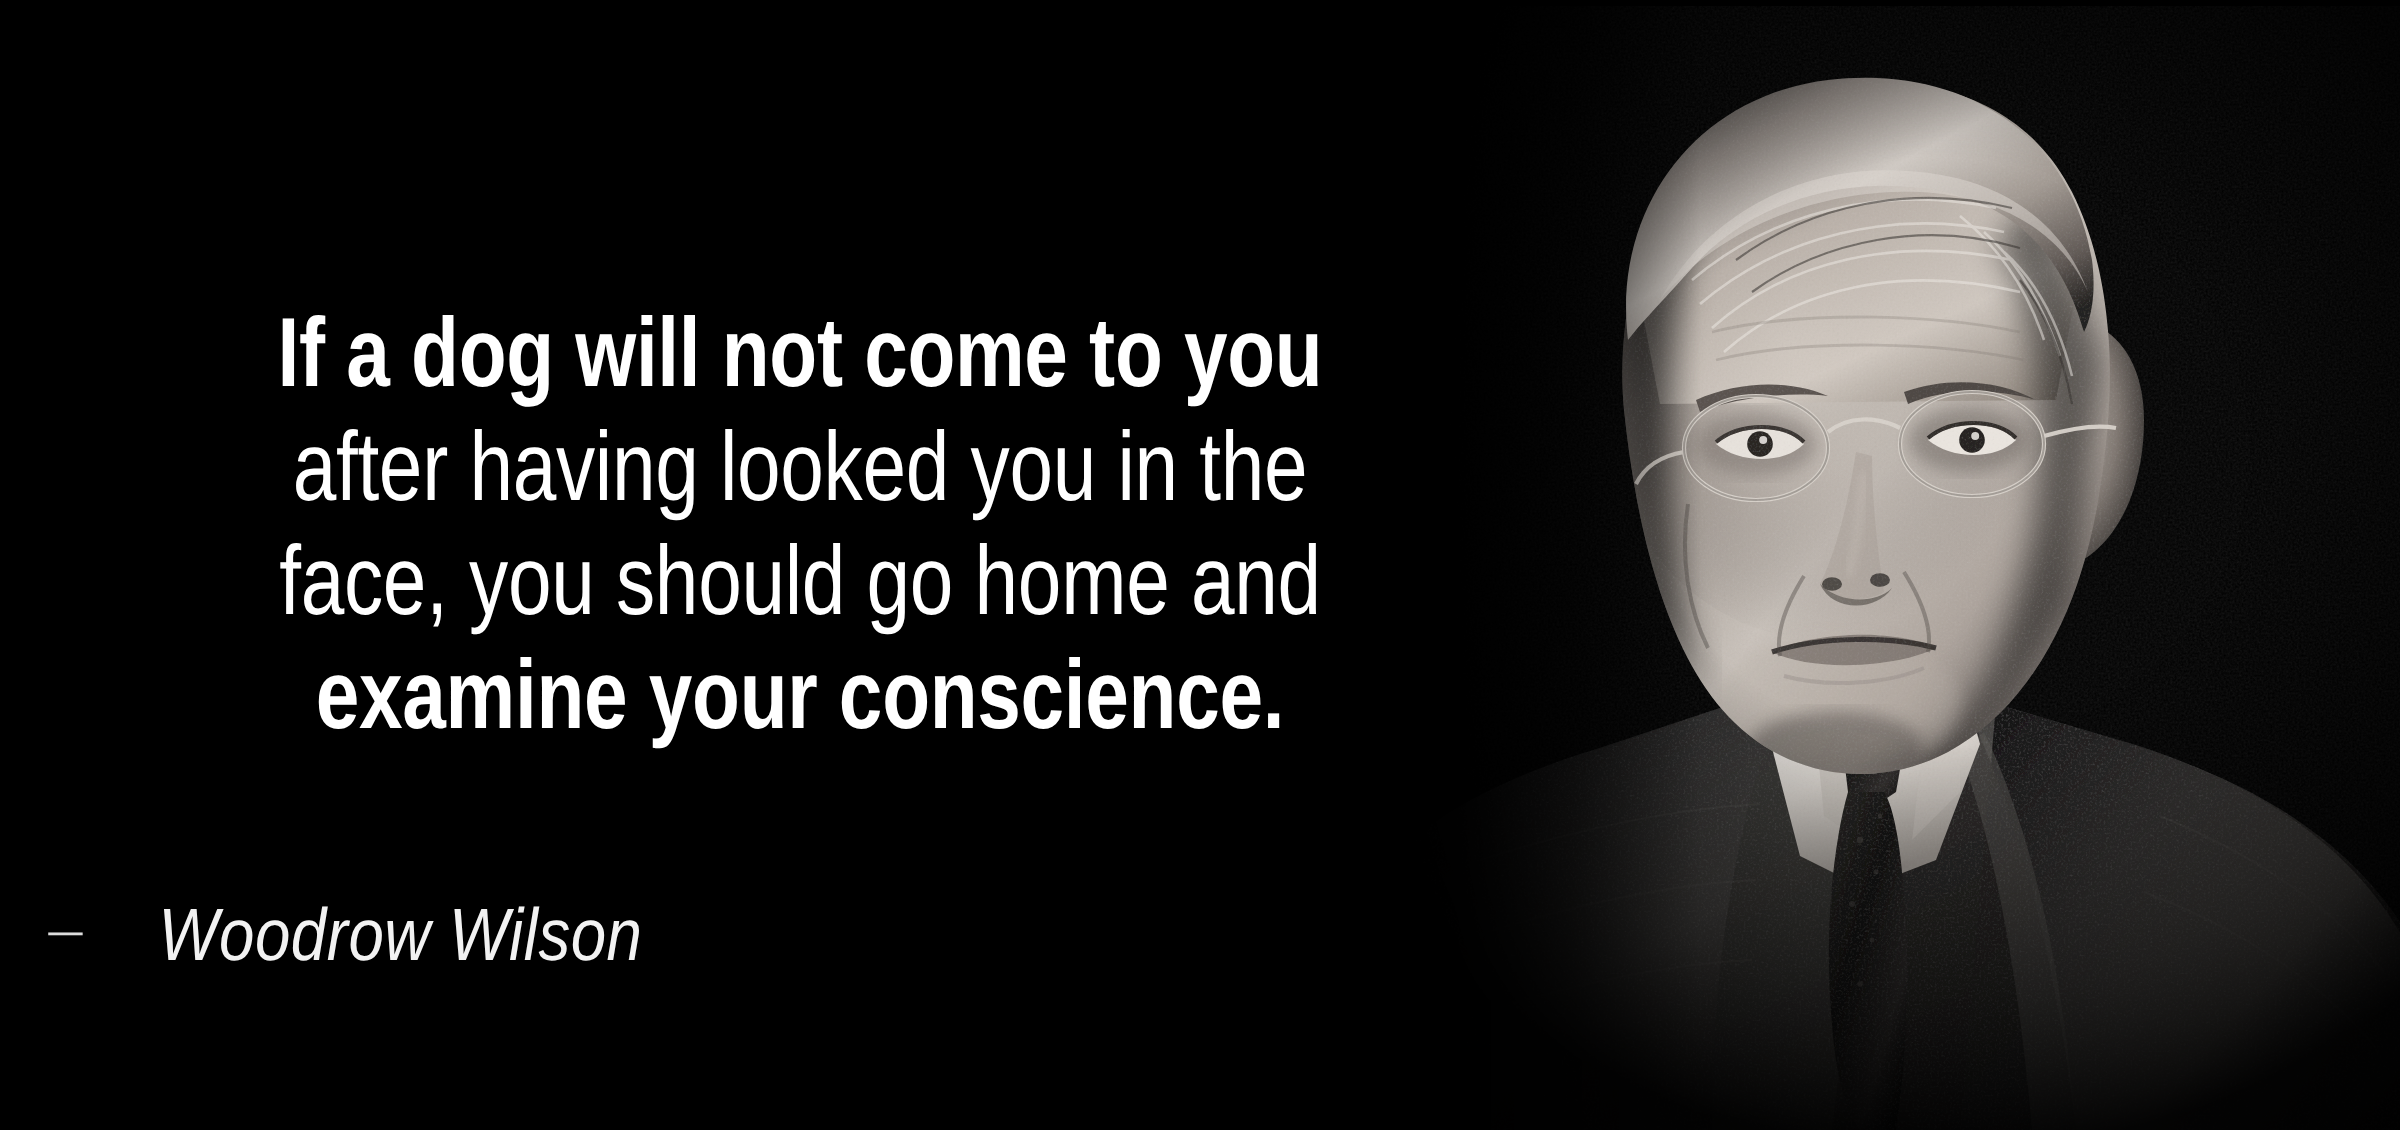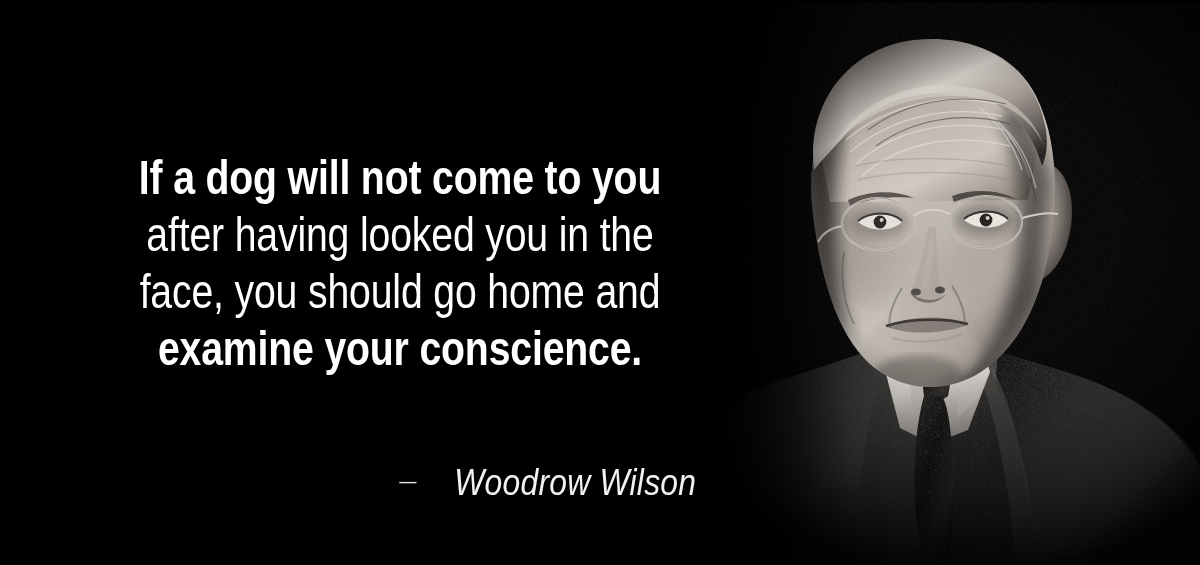--- a/index.html
+++ b/index.html
@@ -49,23 +49,23 @@
   .quote-line.bold {
     font-weight: 700;
   }
   .quote-line.regular {
     font-weight: 400;
   }
 
   .attribution {
     position: absolute;
     left: 0;
-    top: 463px;
+    top: 448px;
     width: 720px;
-    text-align: right;
+    text-align: left;
     white-space: nowrap;
   }
   .attr-inner {
     display: inline-block;
     transform: scaleX(0.86);
     transform-origin: center center;
   }
   .attr-dash {
     display: inline-block;
     color: #dcdcdc;

